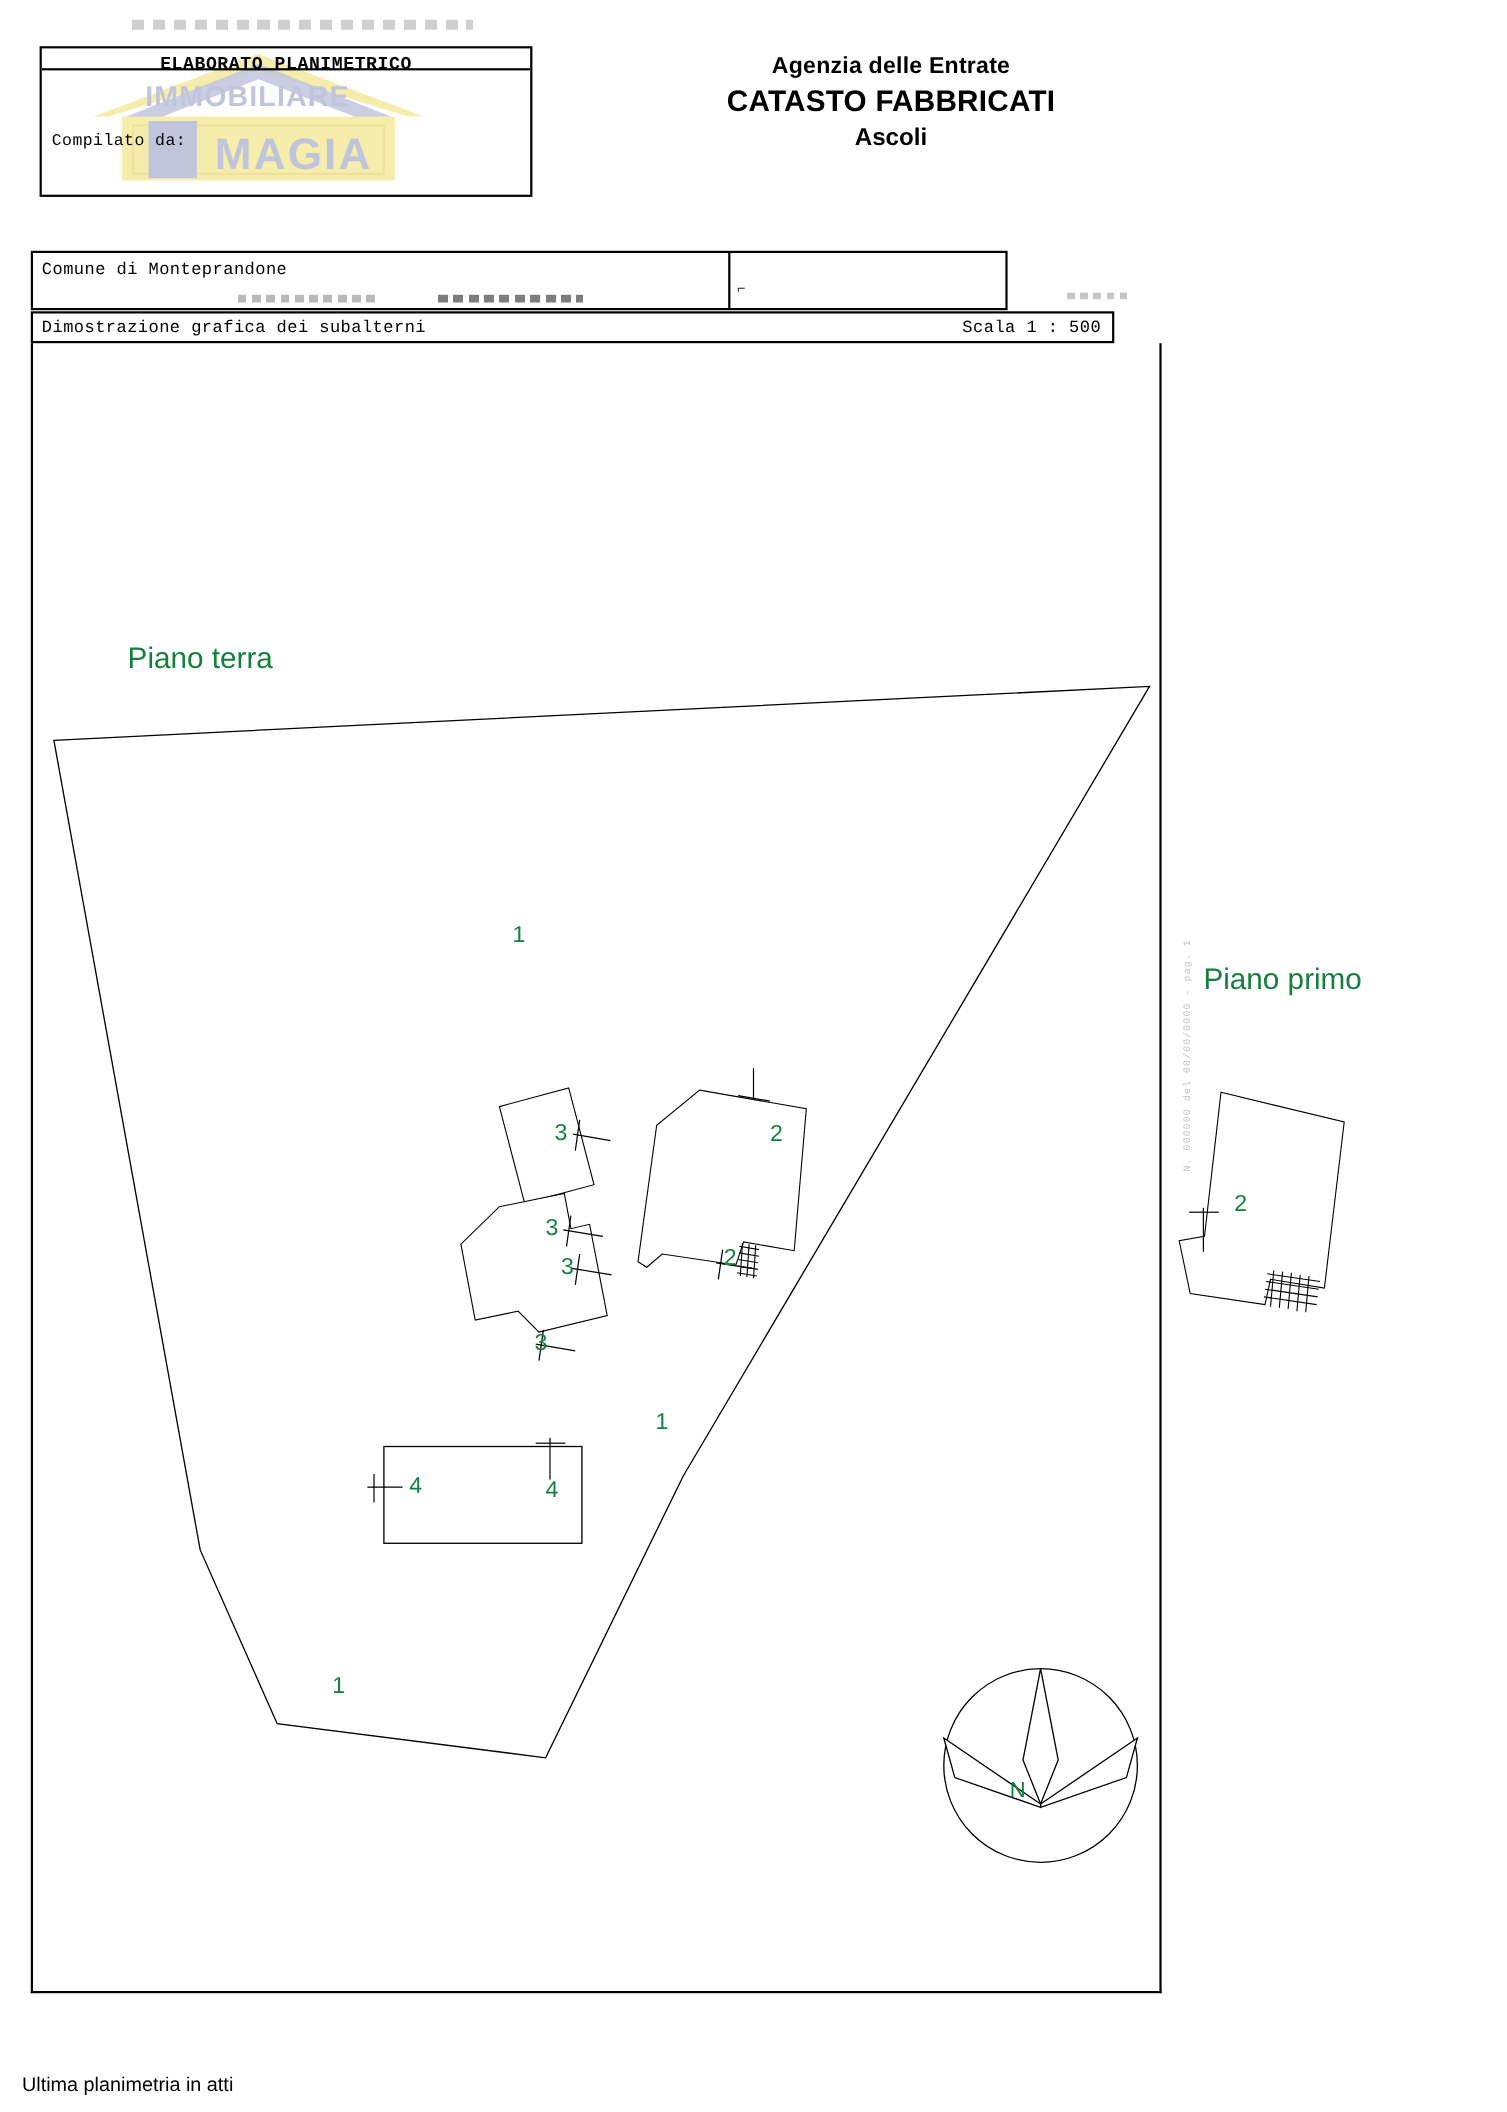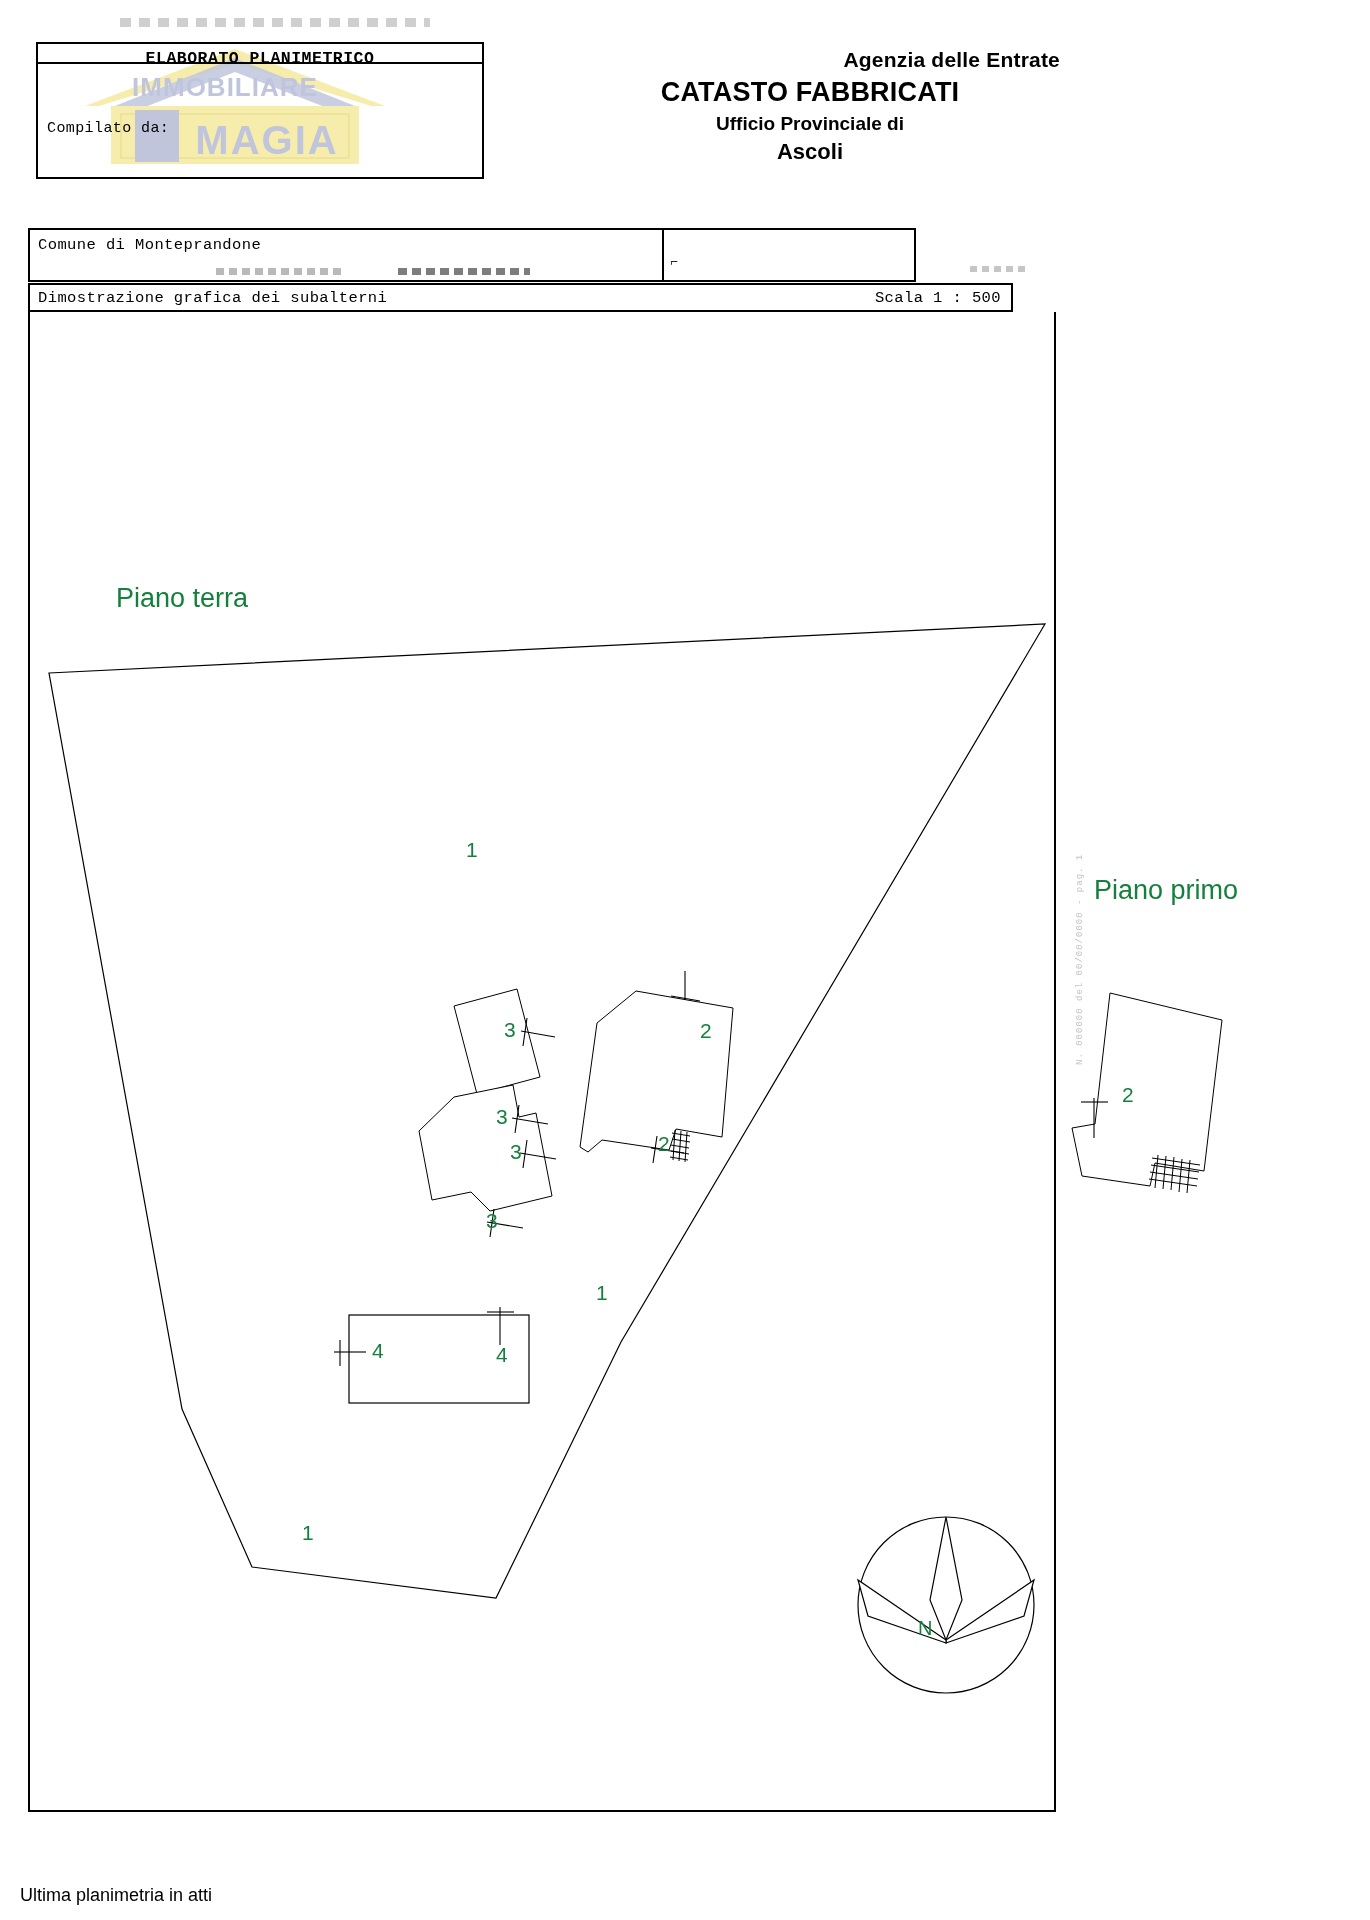--- a/index.html
+++ b/index.html
@@ -12,21 +12,21 @@
   .hdr-box{position:absolute;left:36px;top:42px;width:448px;height:137px;
            border:2px solid #000;box-sizing:border-box;background:transparent;z-index:6;}
   .hdr-title{position:absolute;left:0;top:0;width:100%;height:20px;
              border-bottom:2px solid #000;box-sizing:border-box;
              font-family:"Liberation Mono",monospace;font-weight:bold;
              font-size:16.5px;letter-spacing:.5px;text-align:center;line-height:29px;}
   .hdr-comp{position:absolute;left:9px;top:37px;
             font-family:"Liberation Mono",monospace;font-size:15px;letter-spacing:.4px;margin-top:39px;}
 
   .agenzia{position:absolute;left:560px;top:48px;width:500px;text-align:center;z-index:6;}
-  .ag1{font-size:21px;font-weight:bold;letter-spacing:.2px;text-align:right;}
+  .ag1{font-size:21px;font-weight:bold;letter-spacing:.2px;}
   .ag2{font-size:27px;font-weight:bold;letter-spacing:.2px;margin-top:5px;}
   .ag3{font-size:19px;font-weight:bold;margin-top:5px;}
   .ag4{font-size:22px;font-weight:bold;margin-top:4px;}
 
   
   .wm{position:absolute;left:75px;top:44px;width:320px;height:125px;z-index:2;opacity:.62;}
 
   
   .row-comune{position:absolute;left:28px;top:228px;width:888px;height:54px;
               border:2px solid #000;box-sizing:border-box;z-index:5;}
@@ -92,21 +92,20 @@
   </svg>
 
   <div class="hdr-box">
     <div class="hdr-title">ELABORATO PLANIMETRICO</div>
     <div class="hdr-comp">Compilato da:</div>
   </div>
 
   <div class="agenzia">
     <div class="ag1">Agenzia delle Entrate</div>
     <div class="ag2">CATASTO FABBRICATI</div>
-    <div class="ag3">Ufficio Provinciale di</div>
     <div class="ag4">Ascoli</div>
   </div>
 
   <div class="row-comune">
     <div class="vdiv"></div>
     <div class="comune-txt">Comune di Monteprandone</div>
     <div class="glyph-q">⌐</div>
     <div class="faint1"></div>
     <div class="faint2"></div>
     <div class="faint3"></div>

